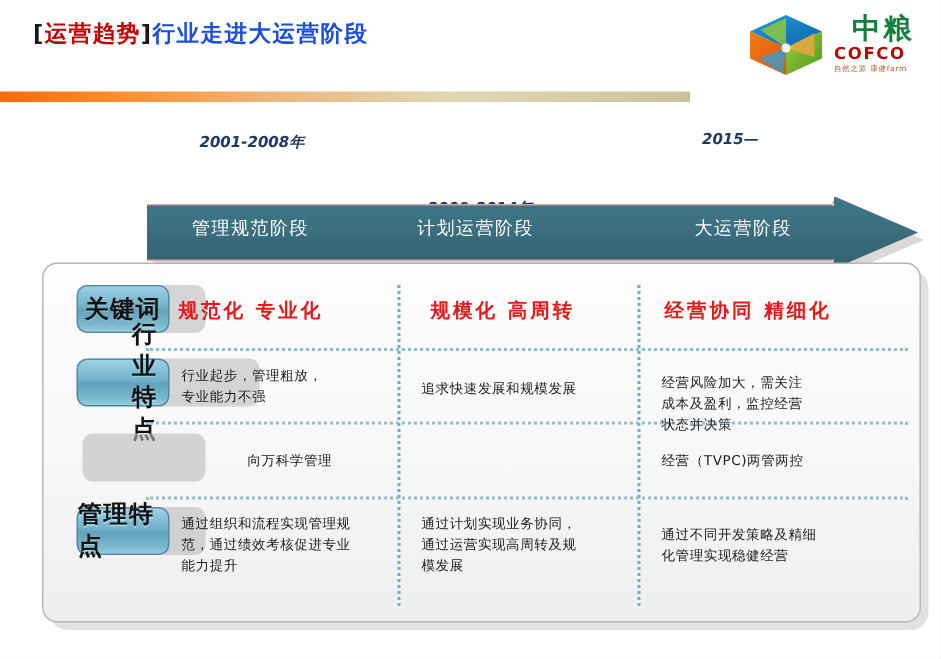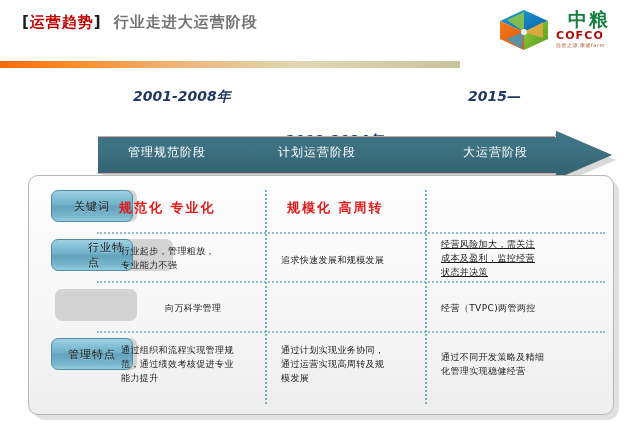--- a/index.html
+++ b/index.html
@@ -21,21 +21,21 @@
     left: 22px;
     top: 13px;
     font-size: 15px;
     font-weight: bold;
     letter-spacing: 1px;
     color: #201a18;
     white-space: nowrap;
   }
   .slide-title .bracket { color: #1a1a1a; }
   .slide-title .hl { color: #c00000; }
-  .slide-title .rest { color: #737373; margin-left: 12px; }
+  .slide-title .rest { color: #1d4ed8; margin-left: 0; }
 
   .title-rule {
     position: absolute;
     left: 0;
     top: 61px;
     width: 460px;
     height: 7px;
     background: linear-gradient(to right, #f96a0d 0%, #fb8c2a 16%, #f0b377 38%, #ded9b4 66%, #cfc9a4 90%, #c8c29c 100%);
   }
 
@@ -76,21 +76,21 @@
     font-size: 5px;
     color: #b2582f;
     letter-spacing: 0.5px;
     white-space: nowrap;
   }
 
   
   .years { position: absolute; left: 0; top: 88px; width: 627px; height: 24px; }
   .year {
     position: absolute;
-    font-size: 14px;
+    font-size: 10px;
     font-style: italic;
     font-weight: bold;
     color: #1f3864;
     white-space: nowrap;
   }
   .year.y1 { left: 133px; }
   .year.y2 { left: 285px; margin-top: 44px; }
   .year.y3 { left: 468px; }
 
   
@@ -194,34 +194,34 @@
     left: 26px;
     width: 82px;
     height: 32px;
     background: #bbbbbb;
     opacity: .6;
     border-radius: 7px;
   }
   .pill {
     position: absolute;
     left: 22px;
-    width: 82px;
+    width: 62px;
     height: 32px;
     border-radius: 7px;
     border: 1px solid #4e8ca3;
     box-sizing: border-box;
     background: linear-gradient(to bottom,
       #9fd2e4 0%, #8ec7dc 14%, #6fb0c8 46%, #63a2bc 52%, #78b7cd 84%, #96ccdf 100%);
     display: flex;
     align-items: center;
     justify-content: center;
-    font-size: 11px;
+    font-size: 16px;
     color: #111111;
     letter-spacing: 1px;
-    font-weight: normal;
+    font-weight: bold;
     text-shadow: 0 1px 0 rgba(255,255,255,.35);
   }
   .r1 { top: 14px; }
   .r2 { top: 63px; padding-left: 36px; }
   .r3 { top: 113px; }
   .r4 { top: 162px; }
 
   
   .cell {
     position: absolute;
@@ -243,21 +243,21 @@
   .c1 { left: 92px; }
   .c2 { left: 252px; }
   .c3 { left: 412px; }
 
   .kw.c1 { left: 90px; top: 23px; }
   .kw.c2 { left: 258px; top: 23px; }
   .kw.c3 { left: 414px; top: 23px; }
 
   .t2.c1 { top: 68px; }
   .t2.c2 { top: 77px; }
-  .t2.c3 { top: 61px; text-decoration: underline; }
+  .t2.c3 { top: 73px; }
 
   .t3.c1 { top: 125px; padding-left: 44px; }
   .t3.c2 { top: 118px; }
   .t3.c3 { top: 125px; }
 
   .t4.c1 { top: 167px; }
   .t4.c2 { top: 167px; }
   .t4.c3 { top: 174px; }
 </style>
 </head>
@@ -328,20 +328,21 @@
   <div class="pill-shadow r2"></div>
   <div class="pill r2">行业特点</div>
 
   <div class="pill-shadow r3"></div>
 
   <div class="pill-shadow r4"></div>
   <div class="pill r4">管理特点</div>
 
   <div class="cell kw c1">规范化   专业化</div>
   <div class="cell kw c2">规模化   高周转</div>
+  <div class="cell kw c3">经营协同   精细化</div>
 
   <div class="cell t2 c1">行业起步，管理粗放，
 专业能力不强</div>
   <div class="cell t2 c2">追求快速发展和规模发展</div>
   <div class="cell t2 c3">经营风险加大，需关注
 成本及盈利，监控经营
 状态并决策</div>
 
   <div class="cell t3 c1">向万科学管理</div>
   <div class="cell t3 c3">经营（TVPC)两管两控</div>

